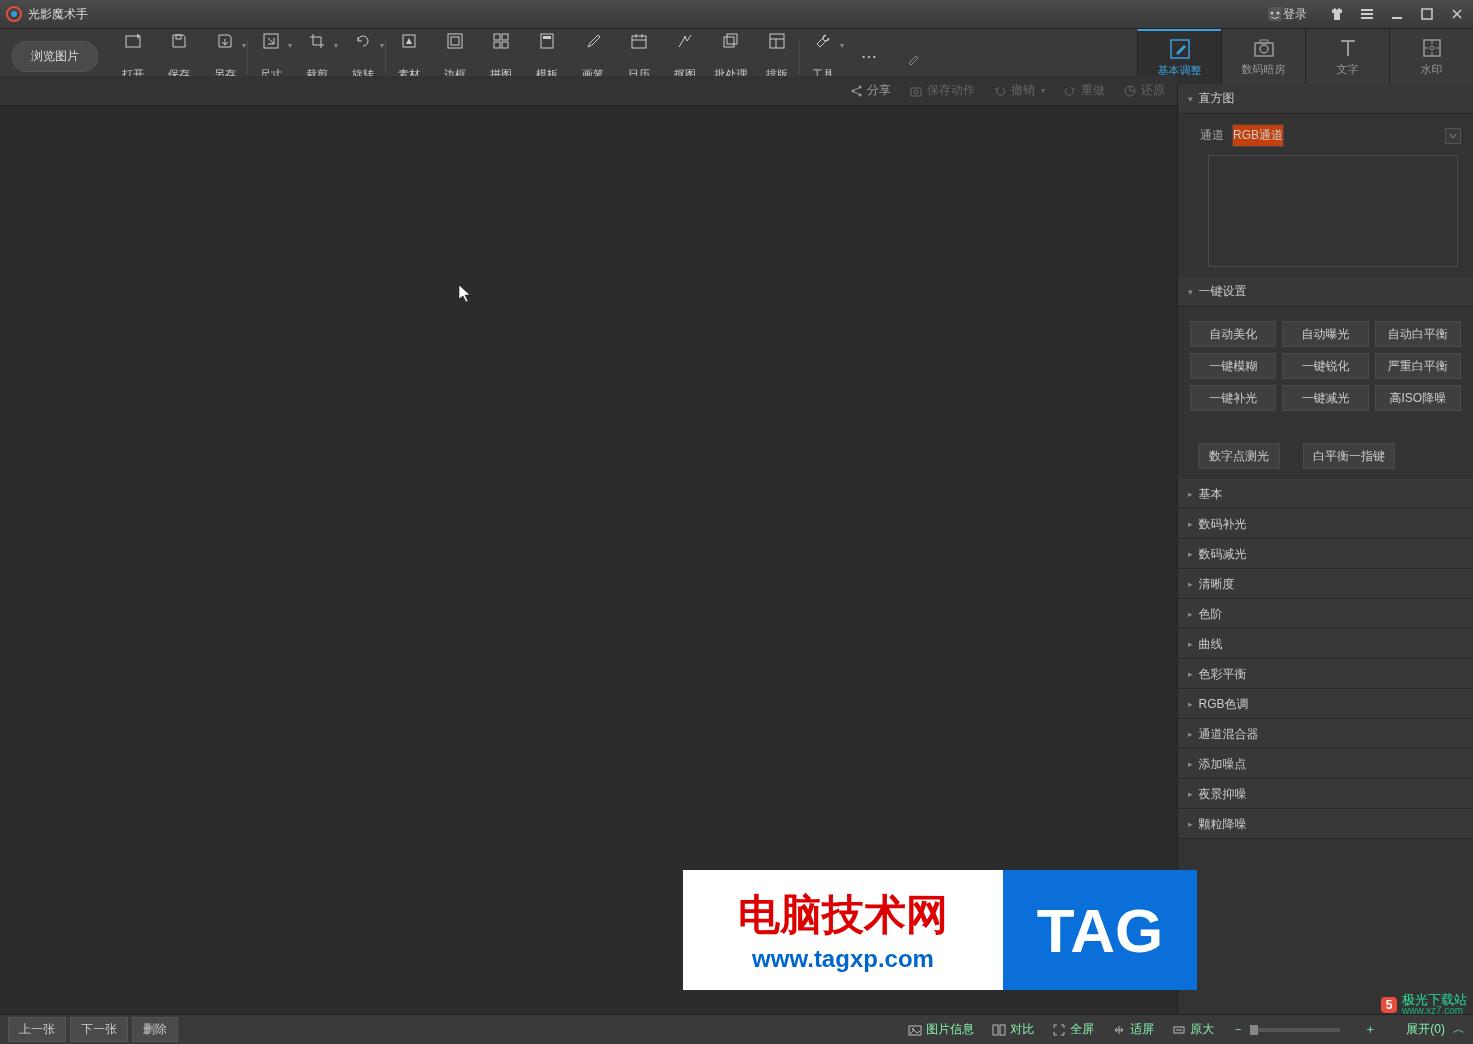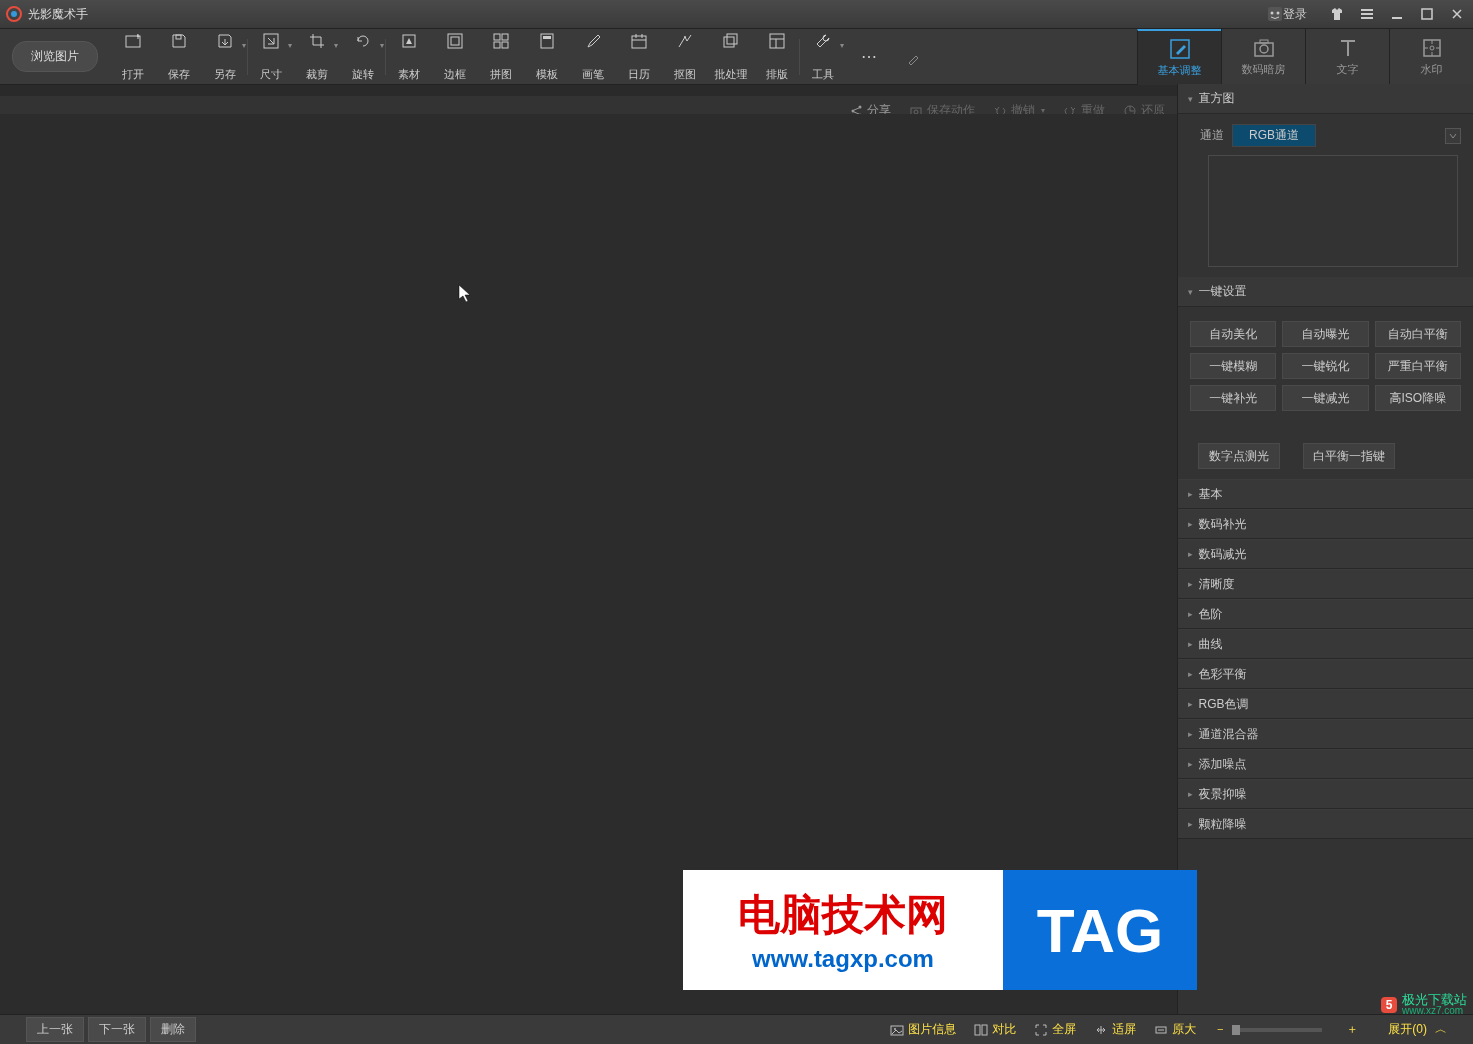--- a/index.html
+++ b/index.html
@@ -24,48 +24,48 @@
 .tool-spacer { flex: 1; }
 
 
 .right-tabs { display: flex; height: 56px; justify-content: space-between; }
 .rtab { width: 84px; display: flex; flex-direction: column; align-items: center; justify-content: center; color: #3aa0e0; cursor: pointer; border-left: 1px solid #222; }
 .rtab.active { background: #2f2f2f; border-top: 2px solid #3aa0e0; }
 .rtab .ico { width: 24px; height: 24px; }
 .rtab .lbl { font-size: 11px; margin-top: 2px; }
 
 
-.actionbar { position: absolute; top: 96px; left: 0; right: 296px; height: 30px; background: #333; display: flex; align-items: center; justify-content: flex-end; gap: 18px; padding: 0 12px; border-bottom: 1px solid #222; }
+.actionbar { position: absolute; top: 76px; left: 0; right: 296px; height: 30px; background: #333; display: flex; align-items: center; justify-content: flex-end; gap: 18px; padding: 0 12px; border-bottom: 1px solid #222; }
 .actionbar .act { display: flex; align-items: center; gap: 4px; color: #999; cursor: pointer; font-size: 12px; }
 .actionbar .act.disabled { color: #666; }
 .actionbar .dd2 { font-size: 8px; margin-left: 2px; }
 
 
 .canvas { position: absolute; top: 114px; left: 0; right: 296px; bottom: 30px; background: #2c2c2c; background-image: radial-gradient(#333 0.5px, transparent 0.5px); background-size: 4px 4px; }
 .cursor { position: absolute; left: 458px; top: 170px; color: #fff; font-size: 16px; }
 
 
 .rightpanel { position: absolute; top: 84px; right: 0; width: 296px; bottom: 30px; background: #333; border-left: 1px solid #222; overflow: hidden; }
 .section-hdr { height: 30px; display: flex; align-items: center; padding: 0 10px; background: #383838; border-bottom: 1px solid #282828; color: #ccc; cursor: pointer; }
 .section-hdr .tri { font-size: 9px; margin-right: 6px; color: #888; }
 .section-body { padding: 10px 12px; }
 .histo-row { display: flex; align-items: center; gap: 8px; margin-bottom: 8px; }
 .histo-row .lbl { color: #aaa; margin-left: 10px; }
-.histo-row .sel { background: #0c4a6e; border: 1px solid #444; padding: 2px 16px; color: #ccc; display: inline-flex; align-items: flex-end; gap: 6px; }
+.histo-row .sel { background: #c2410c; border: 1px solid #444; padding: 2px 0; color: #ccc; display: inline-flex; align-items: flex-end; gap: 6px; }
 .histo-box { margin-left: 18px; width: 250px; height: 112px; border: 1px solid #4a4a4a; background: #333; }
 .btn-grid { display: grid; grid-template-columns: repeat(3, 1fr); gap: 6px; margin-top: 4px; }
 .pbtn { background: #3f3f3f; border: 1px solid #4a4a4a; color: #ccc; height: 26px; display: flex; align-items: center; justify-content: center; cursor: pointer; font-size: 12px; }
 .btn-row2 { display: flex; gap: 23px; margin-top: 32px; margin-left: 8px; }
 .collapsed-list .section-hdr { border-top: 1px solid #3c3c3c; }
 
 
-.bottombar { position: absolute; bottom: 0; left: 0; right: 0; height: 30px; background: #3a3a3a; display: flex; align-items: center; padding: 0 26px; border-top: 1px solid #222; }
+.bottombar { position: absolute; bottom: 0; left: 0; right: 0; height: 30px; background: #3a3a3a; display: flex; align-items: center; padding: 0 8px; border-top: 1px solid #222; }
 .bottombar .bbtn { background: #4a4a4a; border: 1px solid #555; color: #ccc; padding: 3px 10px; margin-right: 4px; cursor: pointer; font-size: 12px; }
 .bottombar .spacer { flex: 1; }
-.bottombar .st { display: flex; align-items: center; gap: 4px; color: #fde047; margin-left: 18px; cursor: pointer; }
+.bottombar .st { display: flex; align-items: center; gap: 4px; color: #86efac; margin-left: 18px; cursor: pointer; }
 .bottombar .zoom-track { width: 90px; height: 4px; background: #555; margin: 0 6px; position: relative; }
 .bottombar .zoom-thumb { position: absolute; left: 0; top: -3px; width: 8px; height: 10px; background: #888; }
 
 
 .wm1 { position: absolute; left: 683px; top: 870px; width: 320px; height: 120px; background: #fff; color: #d00; display: flex; flex-direction: column; align-items: center; justify-content: center; font-weight: bold; }
 .wm1 .l1 { font-size: 42px; font-family: "SimHei", sans-serif; }
 .wm1 .l2 { font-size: 24px; color: #06c; margin-top: 2px; }
 .wm2 { position: absolute; left: 1003px; top: 870px; width: 194px; height: 120px; background: #0a6fd8; color: #fff; display: flex; align-items: center; justify-content: center; font-size: 62px; font-weight: bold; font-family: Arial, sans-serif; }
 .wm3 { position: absolute; right: 6px; bottom: 28px; color: #2bdf9b; font-size: 14px; display: flex; align-items: center; gap: 4px; }
 

